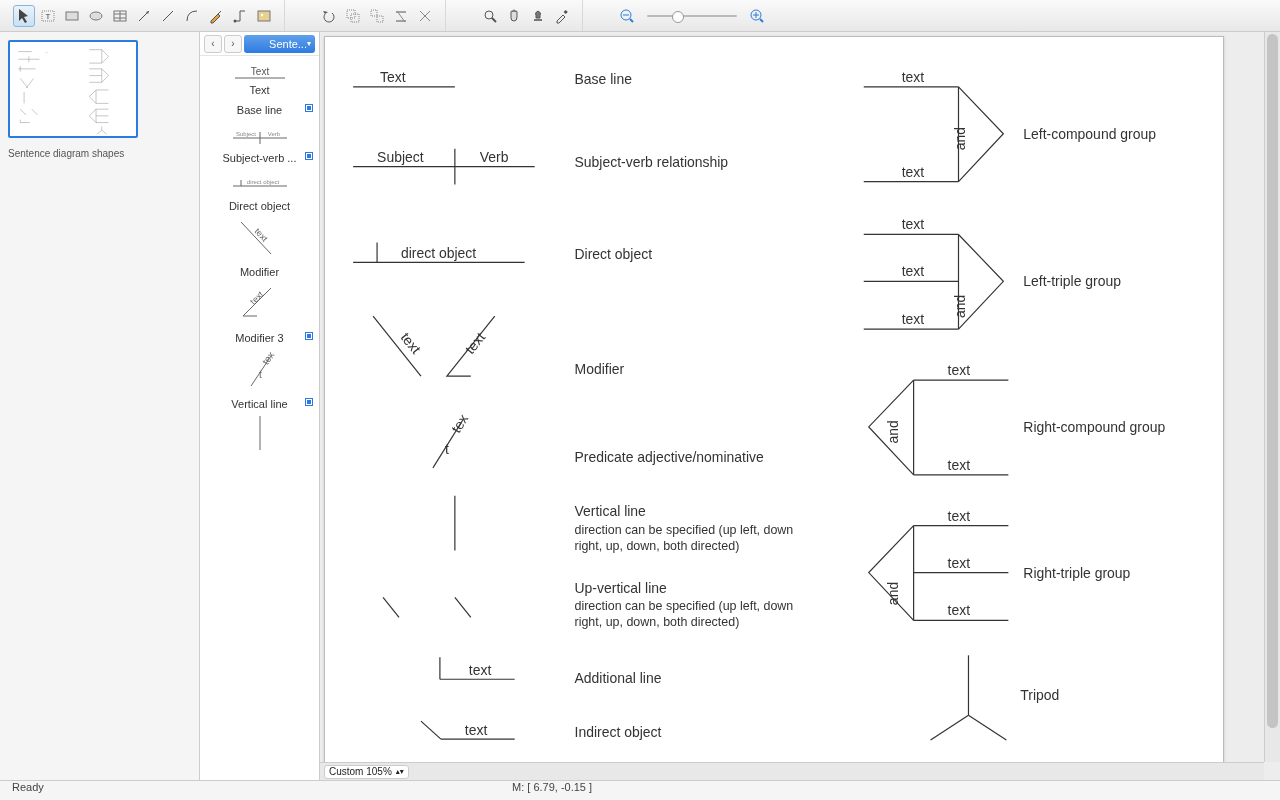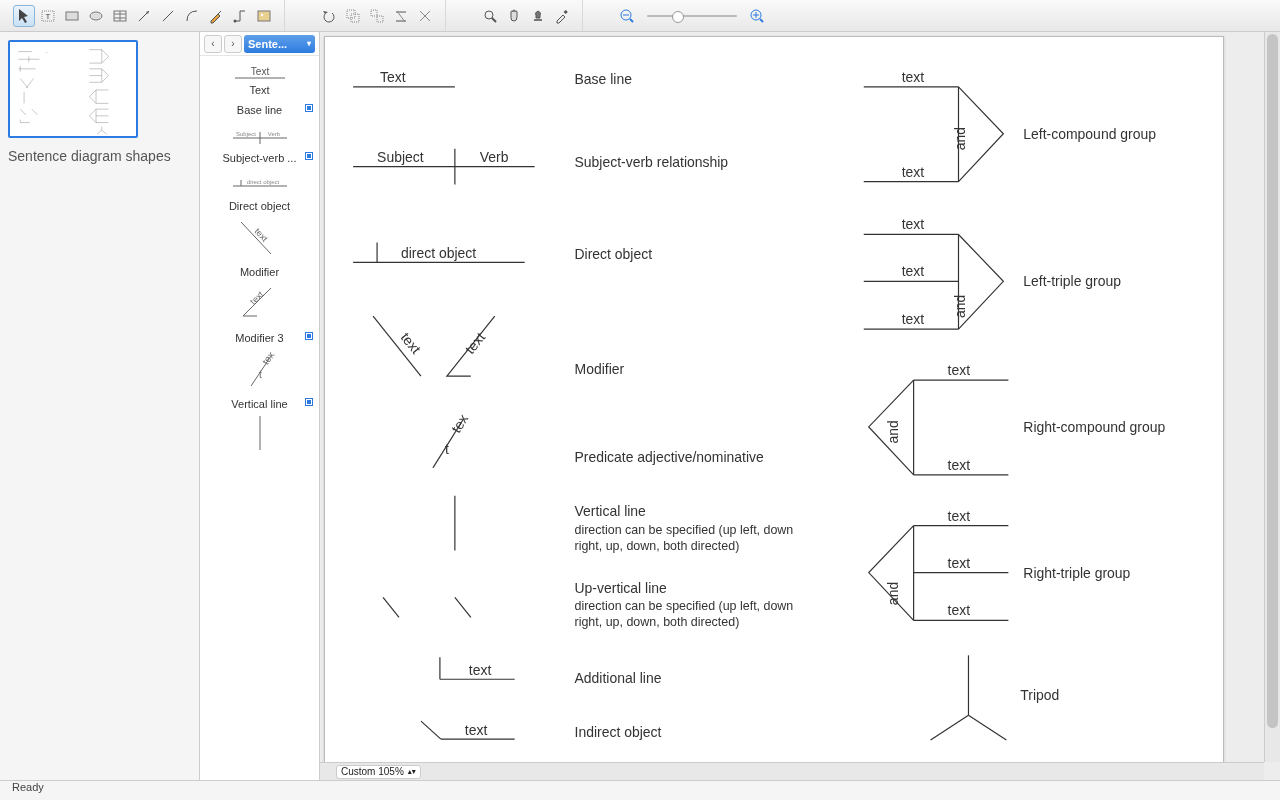--- a/index.html
+++ b/index.html
@@ -16,45 +16,45 @@
   .zoom-slider { width: 90px; height: 2px; background: #bbb; margin: 0 8px; position: relative; border-radius: 2px; }
   .zoom-slider::before { content: ""; position: absolute; left: 28%; top: -4px; width: 10px; height: 10px; background: #fff; border: 1px solid #999; border-radius: 50%; }
   
   
   .main { display: flex; height: calc(100% - 32px - 20px); }
   
   
   .pages-panel { width: 200px; border-right: 1px solid #ccc; background: #f5f5f5; padding: 8px; overflow: auto; }
   .page-thumb { width: 130px; height: 98px; background: #fff; border: 2px solid #2d7be0; border-radius: 2px; margin-bottom: 6px; position: relative; }
   .page-thumb svg { width: 100%; height: 100%; }
-  .pages-title { color: #555; font-size: 14px; margin-top: 10px; }
+  .pages-title { color: #555; font-size: 10px; margin-top: 10px; }
   
   
   .lib-panel { width: 120px; border-right: 1px solid #ccc; background: #fff; display: flex; flex-direction: column; }
   .lib-header { height: 24px; display: flex; align-items: center; padding: 2px 4px; border-bottom: 1px solid #e5e5e5; gap: 2px;}
   .lib-header .navbtn { width: 18px; height: 18px; border: 1px solid #ccc; border-radius: 3px; display: flex; align-items: center; justify-content: center; background: #f7f7f7; color: #555; font-size: 10px;}
-  .lib-header .select { flex: 1; height: 18px; background: linear-gradient(#60a0ea,#2d7be0); color: #fff; border-radius: 3px; display: flex; align-items: center; justify-content: space-between; padding: 0 4px; font-size: 11px; overflow: hidden; font-weight: bold; }
+  .lib-header .select { flex: 1; height: 18px; background: linear-gradient(#60a0ea,#2d7be0); color: #fff; border-radius: 3px; display: flex; align-items: center; justify-content: flex-end; padding: 0 4px; font-size: 11px; overflow: hidden; }
   .lib-header .select span { white-space: nowrap; overflow: hidden; text-overflow: ellipsis; }
   .lib-scroll { flex: 1; overflow-y: auto; overflow-x: hidden; }
   .lib-item { position: relative; padding: 4px 2px 2px; text-align: center; font-size: 11px; color: #333;}
   .lib-item .marker { position: absolute; right: 6px; top: 4px; width: 8px; height: 8px; border: 1px solid #2d7be0; }
   .lib-item .marker::before { content: ""; position: absolute; inset: 1px; background: #2d7be0; }
   .lib-item .lbl { display: block; margin-bottom: 2px; white-space: nowrap; overflow: hidden; text-overflow: ellipsis;}
   .lib-item svg { display: block; margin: 0 auto; }
   
   
   .canvas-area { flex: 1; display: flex; flex-direction: column; background: #ededed; position: relative; }
   .canvas-scroll { flex: 1; overflow: auto; padding: 4px 0 0 4px; position: relative;}
   .canvas-page { background: #fff; border: 1px solid #bbb; width: 900px; height: 740px; position: relative; box-shadow: 0 1px 3px rgba(0,0,0,0.15); }
   .canvas-page svg { width: 100%; height: 100%; }
   .canvas-page text { font-family: inherit; font-size: 14px; fill: #333; }
   .cv-vert-scroll { position: absolute; right: 0; top: 0; bottom: 18px; width: 16px; background: #e8e8e8; border-left: 1px solid #ccc;}
   .cv-vert-scroll .thumb { position: absolute; left: 2px; right: 2px; top: 2px; height: 95%; background: #c4c4c4; border-radius: 6px;}
   .cv-horz-scroll { position: absolute; left: 0; right: 16px; bottom: 0; height: 18px; background: #e8e8e8; border-top: 1px solid #ccc; display: flex; align-items: center;}
-  .zoombox { background: #fff; border: 1px solid #ccc; border-radius: 3px; height: 14px; padding: 0 4px; margin: 0 16px; font-size: 10px; display: flex; align-items: center; gap: 4px;}
+  .zoombox { background: #fff; border: 1px solid #ccc; border-radius: 3px; height: 14px; padding: 0 4px; margin: 0 4px; font-size: 10px; display: flex; align-items: center; gap: 4px;}
   
   
   .statusbar { height: 20px; border-top: 1px solid #ccc; background: #f5f5f5; display: flex; align-items: flex-start; padding: 0 12px; font-size: 11px; color: #444; }
   .statusbar .st-left { flex: 0 0 500px; }
   .statusbar .st-mid { flex: 1; text-align: left; }
 </style>
 </head>
 <body>
 
 <div class="toolbar">
@@ -431,13 +431,14 @@
       <div class="zoombox">
         <span>Custom 105%</span>
         <span style="font-size:8px;line-height:6px;display:flex;flex-direction:column;">▴▾</span>
       </div>
     </div>
   </div>
 </div>
 
 <div class="statusbar">
   <div class="st-left">Ready</div>
+  <div class="st-mid">M: [ 6.79, -0.15 ]</div>
 </div>
 
 </body></html>

